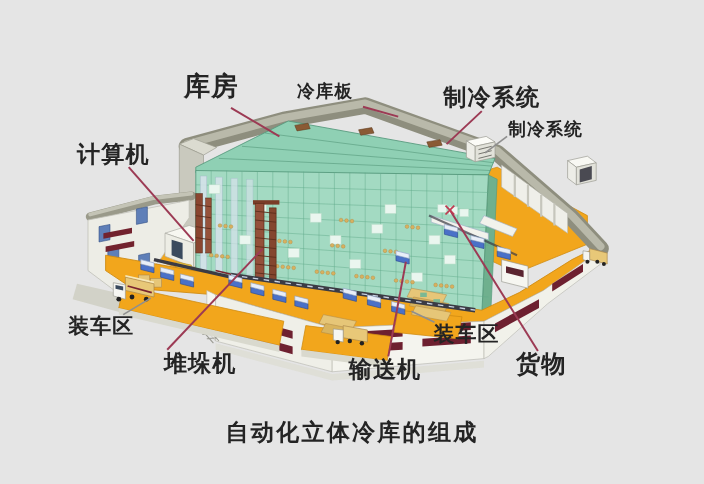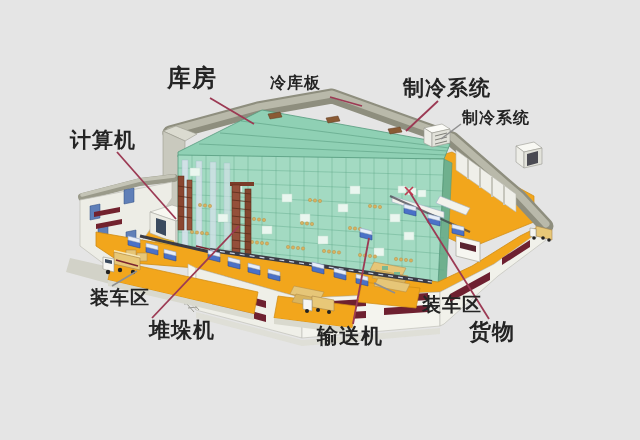--- a/index.html
+++ b/index.html
@@ -9,21 +9,21 @@
   }
   .art{position:absolute;left:0;top:0;}
   .lbl{
     position:absolute;color:#242424;white-space:nowrap;line-height:1.05;
     letter-spacing:1px;
   }
   .lbl.big{font-size:24px;font-weight:700;}
   .lbl.b21{font-size:21px;font-weight:700;}
   .lbl.b22{font-size:22px;font-weight:700;}
   .lbl.m20{font-size:16px;font-weight:600;}
-  .lbl.m19{font-size:19px;font-weight:600;margin-left:28px;}
+  .lbl.m19{font-size:19px;font-weight:600;}
   .title{
     position:absolute;left:0;top:379px;width:640px;text-align:center;
     font-size:21px;font-weight:600;color:#242424;letter-spacing:2px;
   }
 </style>
 </head>
 <body>
 
 <div class="stage">
 
@@ -293,13 +293,14 @@
   <div class="lbl m20" style="left:270px;top:75px;">冷库板</div>
   <div class="lbl b21" style="left:403px;top:77px;">制冷系统</div>
   <div class="lbl m20" style="left:462px;top:110px;">制冷系统</div>
   <div class="lbl b21" style="left:70px;top:129px;">计算机</div>
   <div class="lbl m19" style="left:62px;top:288px;">装车区</div>
   <div class="lbl b21" style="left:113px;top:319px;margin-left:36px;">堆垛机</div>
   <div class="lbl b21" style="left:317px;top:325px;">输送机</div>
   <div class="lbl m19" style="left:394px;top:295px;">装车区</div>
   <div class="lbl b22" style="left:469px;top:320px;">货物</div>
 
+  <div class="title">自动化立体冷库的组成</div>
 </div>
 
 </body></html>

